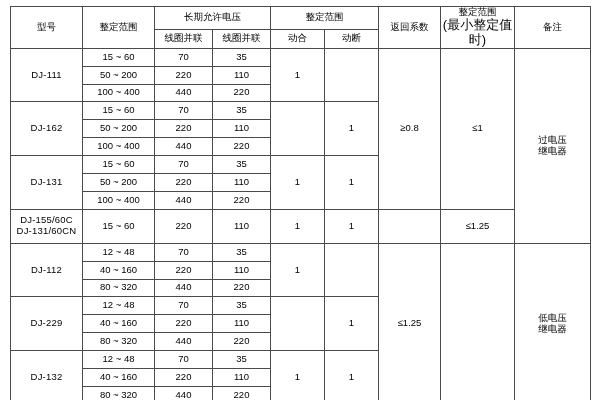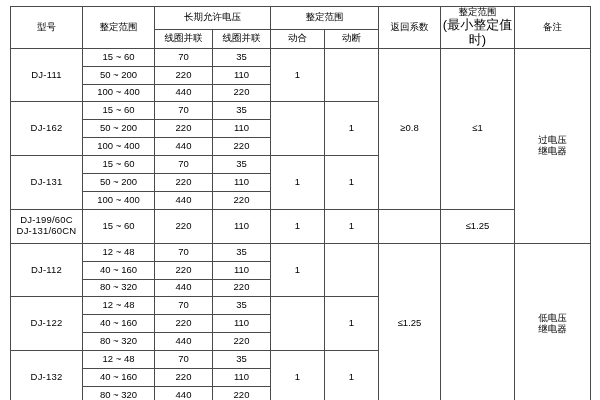--- a/index.html
+++ b/index.html
@@ -167,21 +167,21 @@
         <td class="num">110</td>
       </tr>
       <tr>
         <td class="range">100 ~ 400</td>
         <td class="num">440</td>
         <td class="num">220</td>
       </tr>
 
       <tr>
         <td class="model model-stack">
-          <div>DJ-199/60C</div>
+          <div>DJ-155/60C</div>
           <div>DJ-131/60CN</div>
         </td>
         <td class="range">15 ~ 60</td>
         <td class="num">220</td>
         <td class="num">110</td>
         <td class="num">1</td>
         <td class="num">1</td>
         <td class="num"></td>
         <td class="num">≤1.25</td>
       </tr>
@@ -205,21 +205,21 @@
         <td class="num">220</td>
         <td class="num">110</td>
       </tr>
       <tr>
         <td class="range">80 ~ 320</td>
         <td class="num">440</td>
         <td class="num">220</td>
       </tr>
 
       <tr>
-        <td rowspan="3" class="model">DJ-122</td>
+        <td rowspan="3" class="model">DJ-229</td>
         <td class="range">12 ~ 48</td>
         <td class="num">70</td>
         <td class="num">35</td>
         <td rowspan="3" class="num"></td>
         <td rowspan="3" class="num">1</td>
       </tr>
       <tr>
         <td class="range">40 ~ 160</td>
         <td class="num">220</td>
         <td class="num">110</td>

